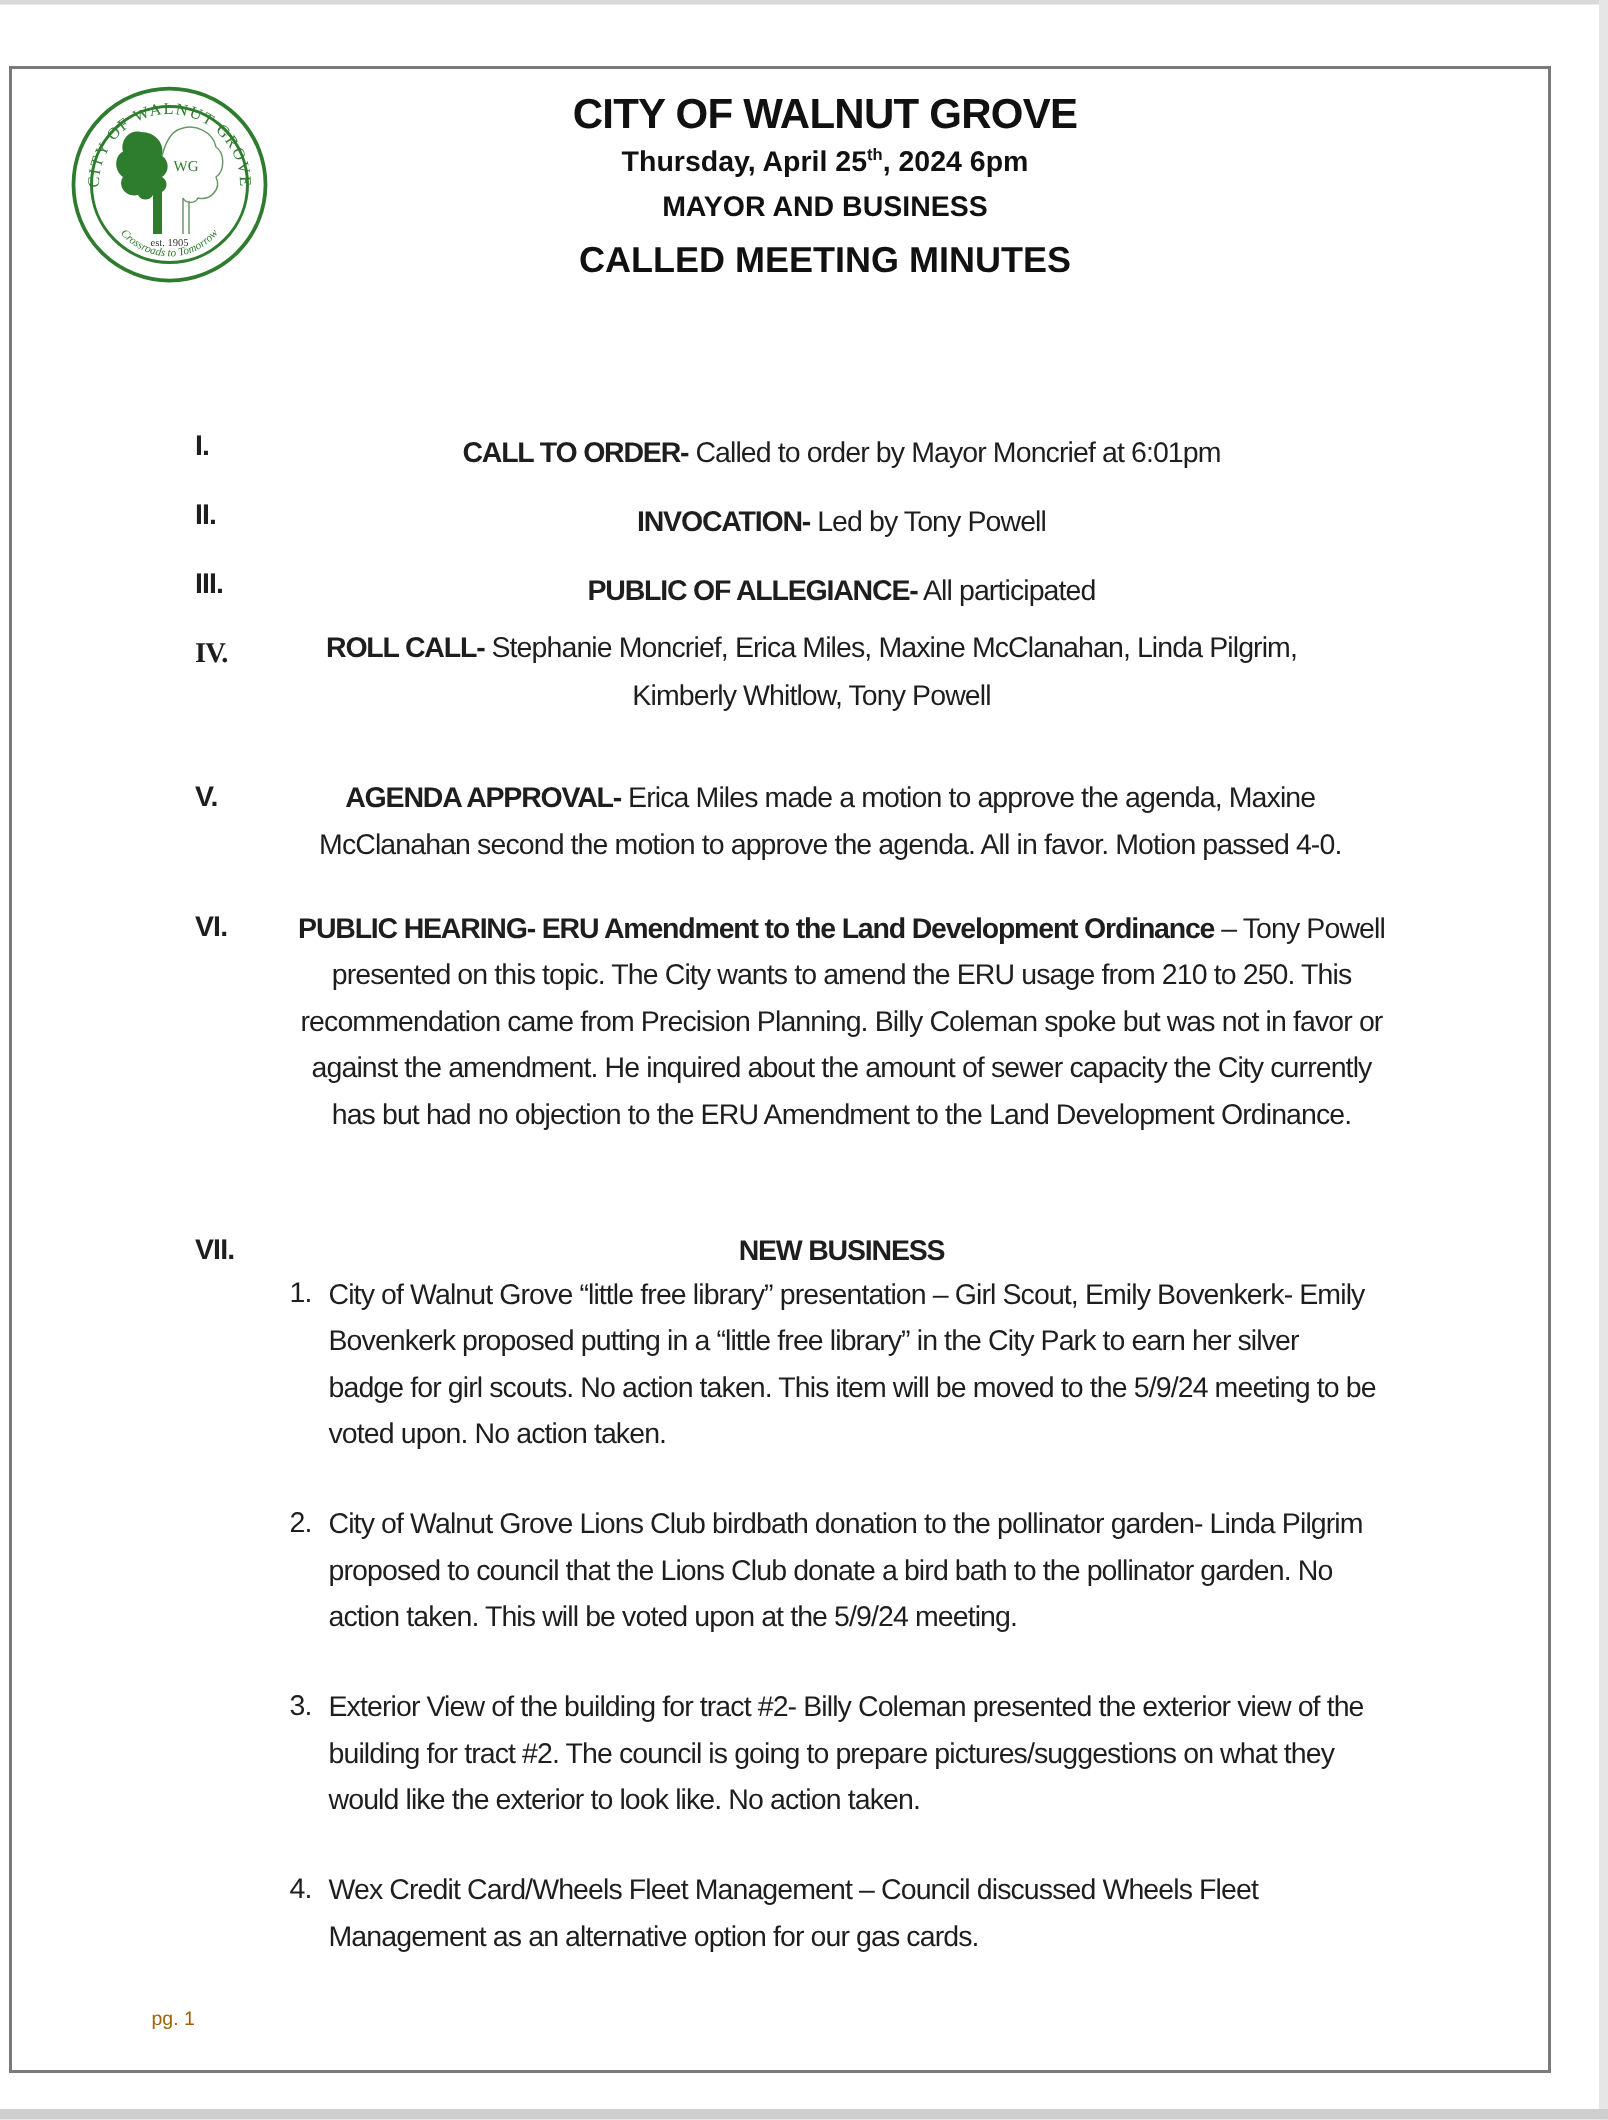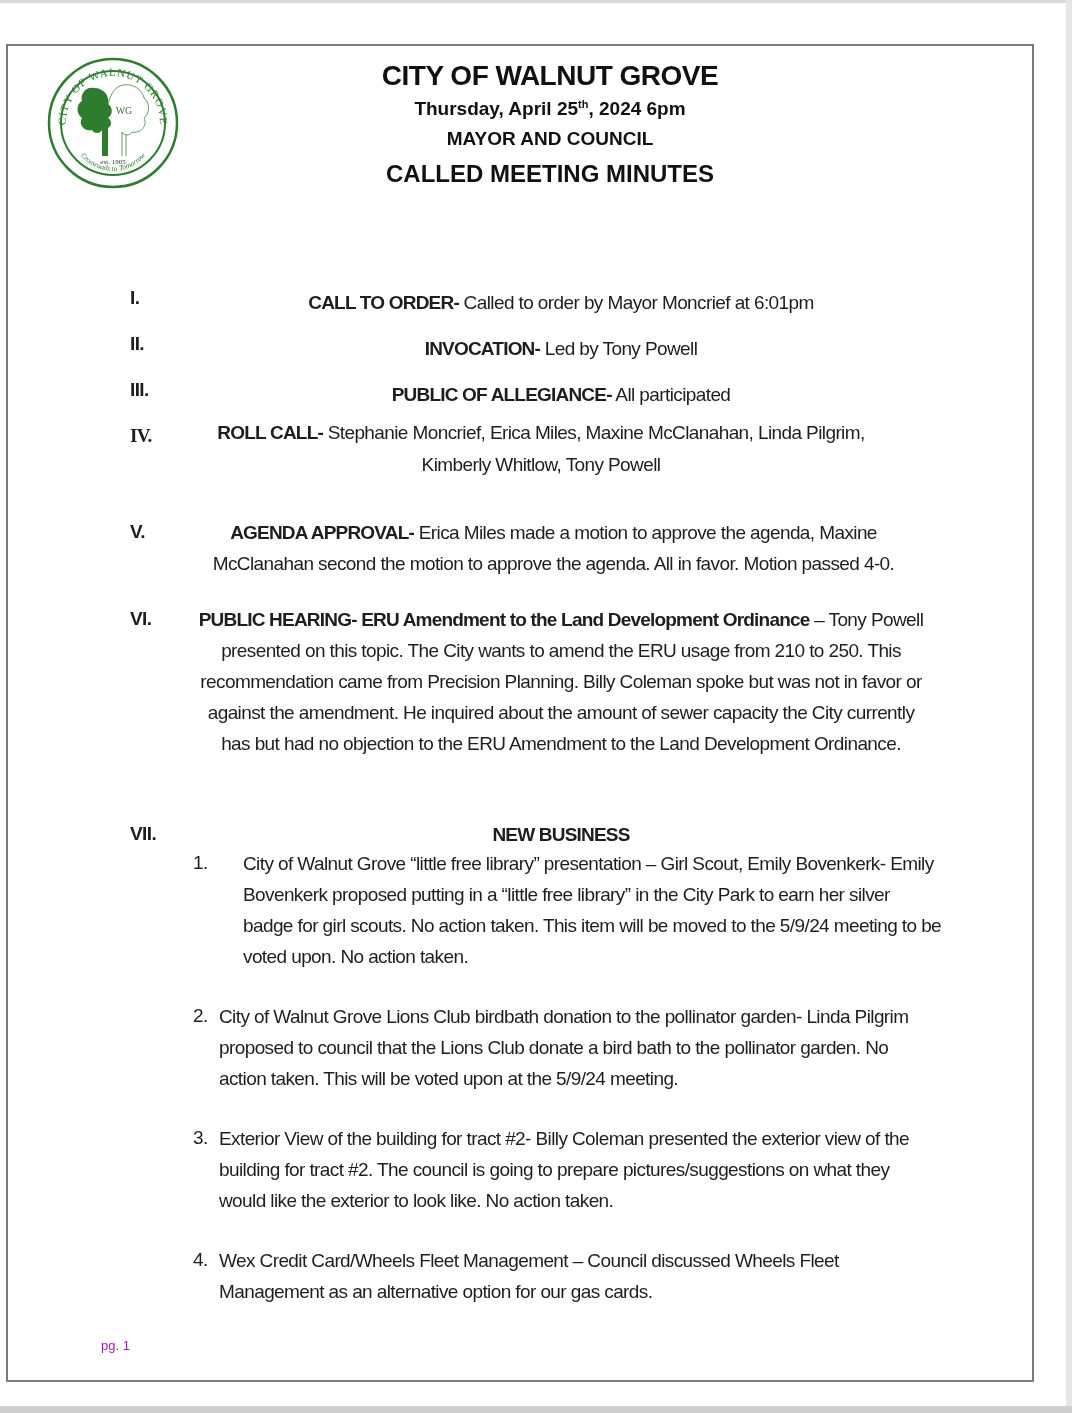--- a/index.html
+++ b/index.html
@@ -25,21 +25,21 @@
 
   .body-text { font-family: "Liberation Sans", sans-serif; font-size: 19px; letter-spacing: -0.6px; color: #1e1e1e; }
   .sec { position: absolute; left: 130px; width: 800px; }
   .sec .num { position: absolute; left: 0; top: 0; font-weight: bold; }
   .sec .content { position: absolute; left: 61px; width: 740px; line-height: 31px; text-align: center; }
   .sec .content b { font-weight: bold; letter-spacing: -0.8px; }
   .sec .content.loose { line-height: 32px; }
   .list-item { position: absolute; left: 193px; width: 740px; }
   .list-item .n { position: absolute; left: 0; top: 0; }
   .list-item .t { position: absolute; left: 26px; width: 714px; line-height: 31px; }
-  .footer-pg { position: absolute; left: 101px; top: 1338px; font-size: 13px; color: #a21caf; }
+  .footer-pg { position: absolute; left: 101px; top: 1338px; font-size: 13px; color: #a16207; }
 </style>
 </head>
 <body>
 
 <div class="scan-top"></div>
 <div class="scan-right"></div>
 <div class="scan-bottom"></div>
 
 <div class="page-frame"></div>
 
@@ -64,21 +64,21 @@
   <g fill="none" stroke="#6a9a6a" stroke-width="1">
     <path d="M74 30 C84 26 96 32 98 42 C104 46 104 58 98 62 C102 70 94 78 86 76 C84 80 78 80 76 76 L76 100 M80 100 L80 78 M62 48 C64 40 68 32 74 30"></path>
   </g>
   <text x="78" y="58" font-family="Liberation Serif, serif" font-size="10" fill="#2e7d2e" text-anchor="middle">WG</text>
   <text x="67" y="108" font-family="Liberation Serif, serif" font-size="7" fill="#333" text-anchor="middle">est. 1905</text>
 </svg>
 
 <div class="header">
   <div class="h-title">CITY OF WALNUT GROVE</div>
   <div class="h-line"><span>Thursday, April 25</span><sup>th</sup><span>, 2024 6pm</span></div>
-  <div class="h-line">MAYOR AND COUNCIL</div>
+  <div class="h-line">MAYOR AND BUSINESS</div>
   <div class="h-minutes">CALLED MEETING MINUTES</div>
 </div>
 
 <div class="body-text">
 
   <div class="sec" style="top:287px;">
     <span class="num">I.</span>
     <div class="content"><b>CALL TO ORDER-</b><span> Called to order by Mayor Moncrief at 6:01pm</span></div>
   </div>
 
@@ -107,21 +107,21 @@
     <div class="content" style="width:740px;"><b>PUBLIC HEARING- ERU Amendment to the Land Development Ordinance</b><span> – Tony Powell presented on this topic. The City wants to amend the ERU usage from 210 to 250. This recommendation came from Precision Planning. Billy Coleman spoke but was not in favor or against the amendment. He inquired about the amount of sewer capacity the City currently has but had no objection to the ERU Amendment to the Land Development Ordinance.</span></div>
   </div>
 
   <div class="sec" style="top:819px;">
     <span class="num" style="top:4px;">VII.</span>
     <div class="content"><b>NEW BUSINESS</b></div>
   </div>
 
   <div class="list-item" style="top:848px;">
     <span class="n" style="top:4px;">1.</span>
-    <div class="t" style="width:700px;margin-left:24px;">City of Walnut Grove “little free library” presentation – Girl Scout, Emily Bovenkerk- Emily Bovenkerk proposed putting in a “little free library” in the City Park to earn her silver badge for girl scouts. No action taken. This item will be moved to the 5/9/24 meeting to be voted upon. No action taken.</div>
+    <div class="t" style="width:700px;">City of Walnut Grove “little free library” presentation – Girl Scout, Emily Bovenkerk- Emily Bovenkerk proposed putting in a “little free library” in the City Park to earn her silver badge for girl scouts. No action taken. This item will be moved to the 5/9/24 meeting to be voted upon. No action taken.</div>
   </div>
 
   <div class="list-item" style="top:1001px;">
     <span class="n" style="top:4px;">2.</span>
     <div class="t">City of Walnut Grove Lions Club birdbath donation to the pollinator garden- Linda Pilgrim proposed to council that the Lions Club donate a bird bath to the pollinator garden. No action taken. This will be voted upon at the 5/9/24 meeting.</div>
   </div>
 
   <div class="list-item" style="top:1123px;">
     <span class="n" style="top:4px;">3.</span>
     <div class="t" style="width:700px;">Exterior View of the building for tract #2- Billy Coleman presented the exterior view of the building for tract #2. The council is going to prepare pictures/suggestions on what they would like the exterior to look like. No action taken.</div>

